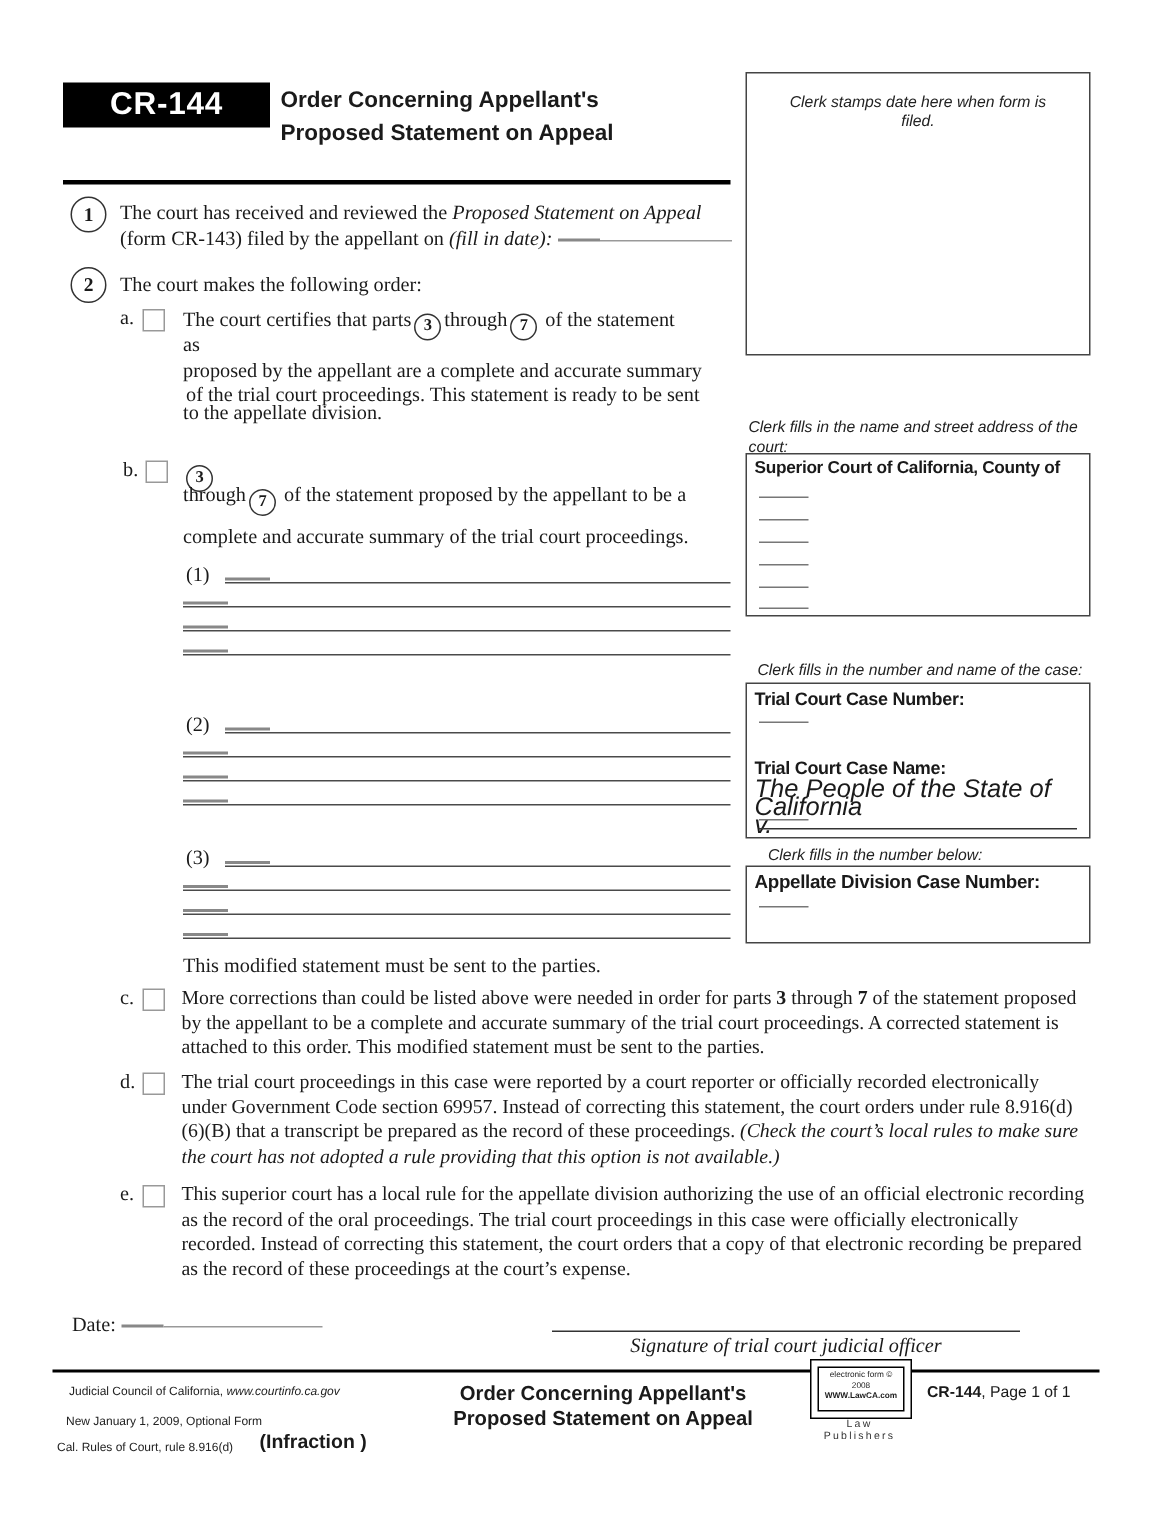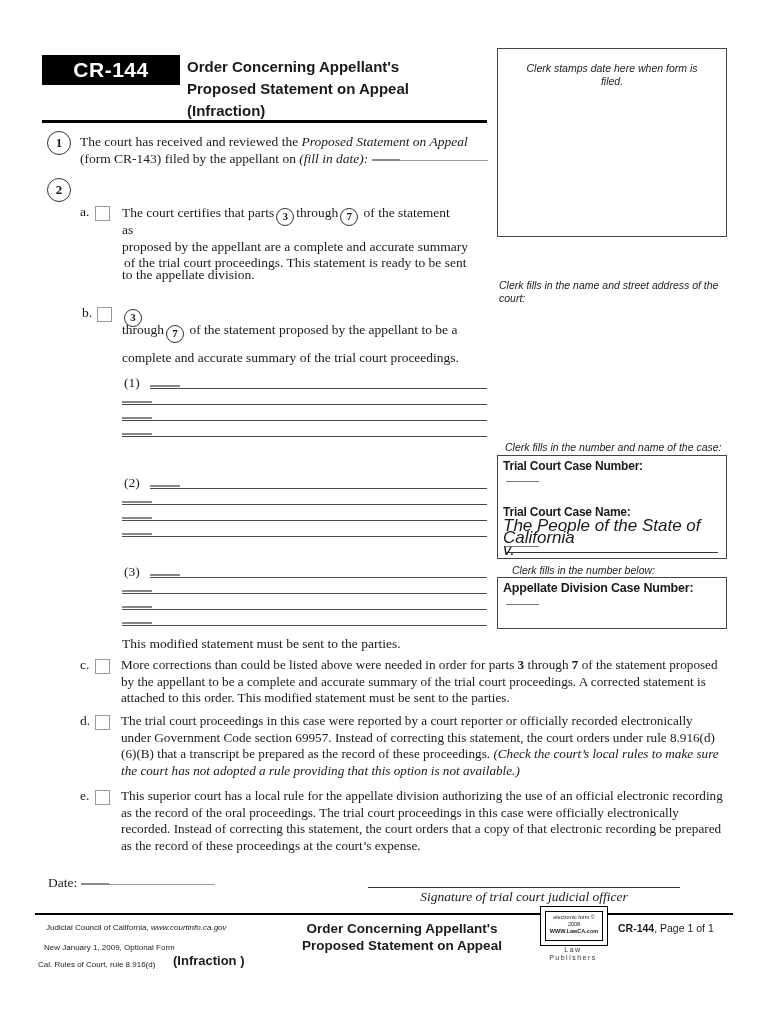--- a/index.html
+++ b/index.html
@@ -49,21 +49,20 @@
 <body>
 
 <div class="page">
 
   <div class="abs code-box sans">
     <span>CR-144</span>
   </div>
   <div class="abs hdr-title sans">
     <div>Order Concerning Appellant's</div>
     <div>Proposed Statement on Appeal</div>
-    <div>(Infraction)</div>
   </div>
   <div class="abs hdr-rule"></div>
 
   <div class="abs rbox" style="left:497px;top:48px;width:228px;height:187px;">
     <div class="cap" style="text-align:center;padding:13px 18px 0 18px;">Clerk stamps date here when form is filed.</div>
   </div>
 
   <div class="abs circ-lg" style="left:47px;top:131px;">
     <span>1</span>
   </div>
@@ -72,20 +71,21 @@
       <span>The court has received and reviewed the </span><span class="it">Proposed Statement on Appeal</span>
     </div>
     <div>
       <span>(form CR-143) filed by the appellant on </span><span class="it">(fill in date):</span><span class="inline-tick"></span><span class="inline-line" style="width:88px;"></span>
     </div>
   </div>
 
   <div class="abs circ-lg" style="left:47px;top:178px;">
     <span>2</span>
   </div>
+  <div class="abs body-txt" style="left:80px;top:181px;">The court makes the following order:</div>
 
   <div class="abs letter" style="left:80px;top:204px;">a.</div>
   <div class="abs cb" style="left:95px;top:206px;"></div>
   <div class="abs body-txt" style="left:122px;top:204px;width:370px;">
     <div style="position:absolute;top:0;left:0;white-space:nowrap;">
       <span>The court certifies that parts</span><span class="circ-sm">
           <span>3</span>
         </span><span>through</span><span class="circ-sm">
           <span>7</span>
         </span> <span>of the statement</span>
@@ -166,20 +166,29 @@
   <div class="abs cb" style="left:95px;top:790px;"></div>
   <div class="abs small-txt" style="left:121px;top:788px;width:604px;">This superior court has a local rule for the appellate division authorizing the use of an official electronic recording as the record of the oral proceedings. The trial court proceedings in this case were officially electronically recorded. Instead of correcting this statement, the court orders that a copy of that electronic recording be prepared as the record of these proceedings at the court’s expense.</div>
 
   <div class="abs body-txt" style="left:48px;top:874px;">
     <span>Date:</span><span class="inline-tick"></span><span class="inline-line" style="width:106px;"></span>
   </div>
   <div class="abs" style="left:368px;top:887px;width:312px;border-top:1px solid #333;"></div>
   <div class="abs it" style="left:368px;top:889px;width:312px;text-align:center;font-size:13.5px;">Signature of trial court judicial officer</div>
 
   <div class="abs cap" style="left:499px;top:279px;width:222px;">Clerk fills in the name and street address of the court:</div>
+  <div class="abs rbox" style="left:497px;top:302px;width:228px;height:107px;">
+    <div class="rlabel" style="padding:3px 4px 0 5px;font-size:11.5px;">Superior Court of California, County of</div>
+    <div class="short-line" style="position:absolute;left:8px;top:28px;"></div>
+    <div class="short-line" style="position:absolute;left:8px;top:43px;"></div>
+    <div class="short-line" style="position:absolute;left:8px;top:58px;"></div>
+    <div class="short-line" style="position:absolute;left:8px;top:73px;"></div>
+    <div class="short-line" style="position:absolute;left:8px;top:88px;"></div>
+    <div class="short-line" style="position:absolute;left:8px;top:102px;"></div>
+  </div>
 
   <div class="abs cap" style="left:505px;top:441px;width:222px;">Clerk fills in the number and name of the case:</div>
   <div class="abs rbox" style="left:497px;top:455px;width:228px;height:102px;">
     <div class="rlabel" style="position:absolute;left:5px;top:3px;">Trial Court Case Number:</div>
     <div class="short-line" style="position:absolute;left:8px;top:25px;"></div>
     <div class="rlabel" style="position:absolute;left:5px;top:49px;">Trial Court Case Name:</div>
     <div class="sans it" style="position:absolute;left:5px;top:64px;font-size:17px;line-height:12px;">
       <div>The People of the State of California</div>
       <div>v.</div>
     </div>

